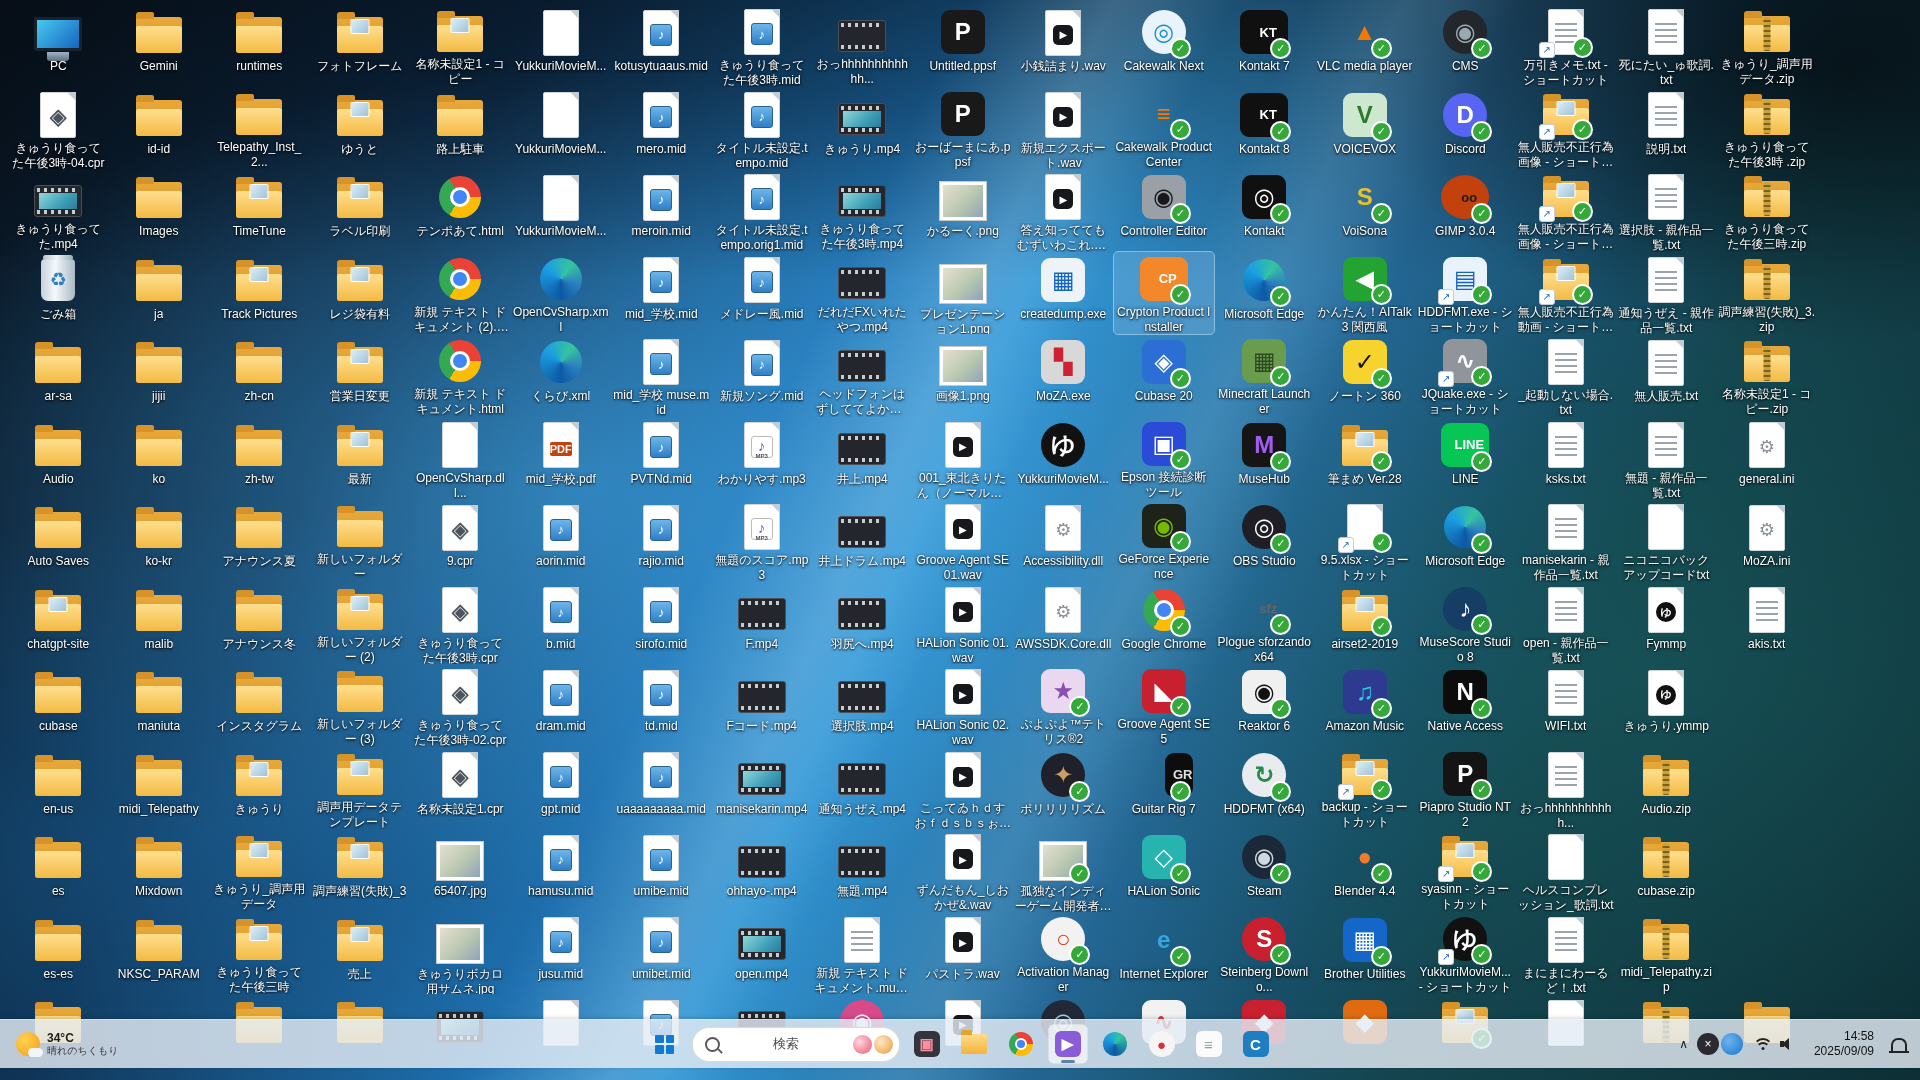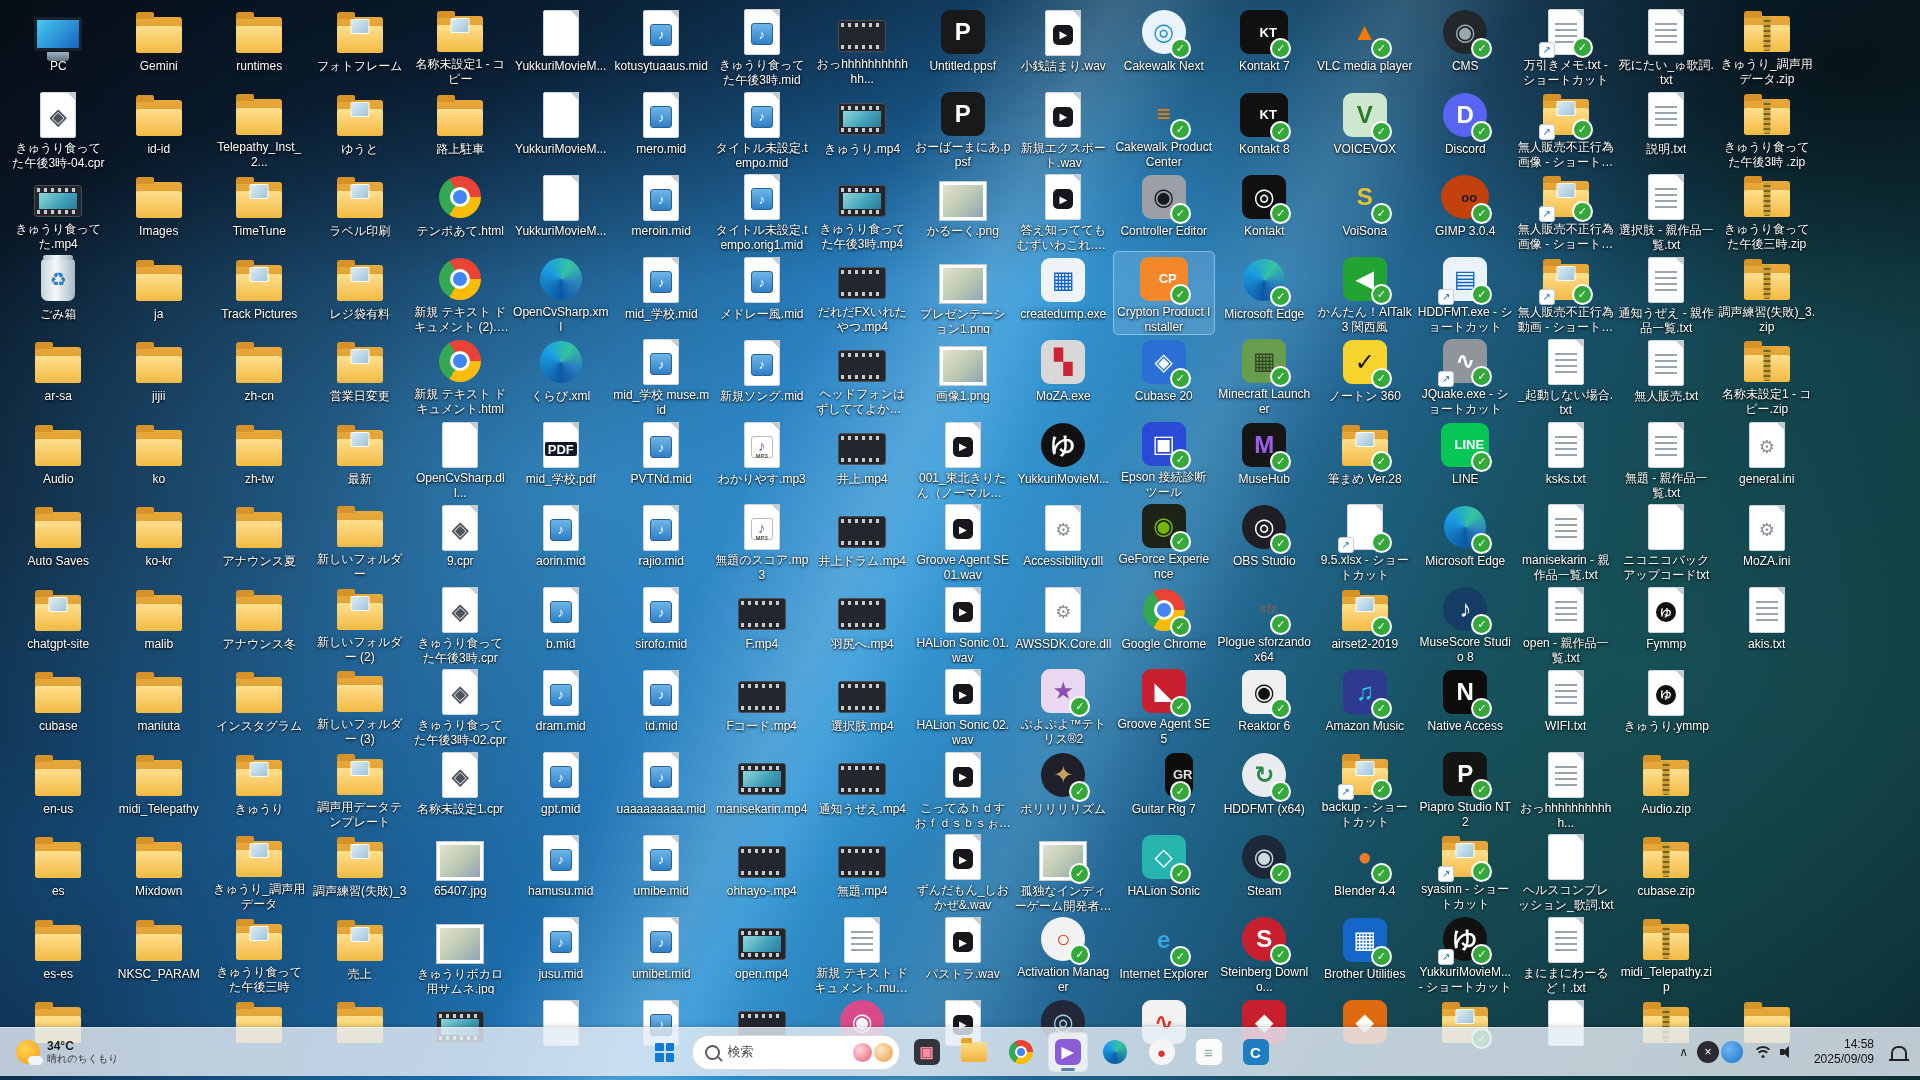--- a/index.html
+++ b/index.html
@@ -47,21 +47,21 @@
     background:repeating-linear-gradient(180deg,#99a4ae 0 2px,transparent 2px 6px);}
   .badge{position:absolute;z-index:2;left:50%;top:55%;transform:translate(-50%,-50%);
     display:flex;align-items:center;justify-content:center;font-weight:bold;}
   .badge-mid{width:20px;height:20px;border-radius:3px;background:linear-gradient(180deg,#6db6e8,#2f7fc8);
     color:#fff;font-size:13px;border:1px solid #2a628f;}
   .badge-mp3{width:20px;height:20px;border-radius:3px;background:#fff;color:#7a4fd0;font-size:15px;
     border:1px solid #bbb;flex-direction:column;}
   .badge-mp3 em{font-style:normal;font-size:6px;color:#555;line-height:4px;}
   .badge-wav{width:20px;height:20px;border-radius:5px;background:#17181c;color:#fff;font-size:10px;}
   .badge-cpr{color:#4a5560;font-size:22px;text-shadow:0 0 1px #222;}
-  .badge-pdf{width:32px;height:14px;background:#0f172a;color:#fff;font-size:13px;border-radius:2px;top:60%;}
+  .badge-pdf{width:22px;height:14px;background:#c2410c;color:#fff;font-size:11px;border-radius:2px;top:60%;}
   .badge-gear{color:#8a9096;font-size:18px;}
   .badge-ymm{width:20px;height:20px;border-radius:50%;background:#101010;color:#fff;font-size:11px;}
   
   .ic-film{width:46px;height:30px;margin-top:9px;background:#23262c;border-radius:3px;position:relative;border:1px solid #4a4e55;}
   .ic-film::before,.ic-film::after{content:"";position:absolute;left:2px;right:2px;height:4px;
     background:repeating-linear-gradient(90deg,#e8e8e8 0 3px,transparent 3px 7px);opacity:.85;}
   .ic-film::before{top:2px;} .ic-film::after{bottom:2px;}
   .ic-film .thumb{position:absolute;top:7px;bottom:7px;left:4px;right:4px;
     background:linear-gradient(135deg,#8fd8d8,#3fa0b8 60%,#2c7a9a);}
   
@@ -87,40 +87,40 @@
   .ic-app{width:44px;height:44px;border-radius:9px;display:flex;align-items:center;justify-content:center;
     font-weight:bold;font-size:24px;line-height:1;}
   .ic-app.round{border-radius:50%;}
   .ic-app.small{font-size:13px;letter-spacing:0;padding-left:8px;}
   
   .ovl-check{position:absolute;z-index:5;right:-3px;bottom:-3px;width:17px;height:17px;border-radius:50%;
     background:#35a83a;border:2px solid #fff;color:#fff;font-size:11px;line-height:16px;text-align:center;font-weight:bold;}
   .ovl-arrow{position:absolute;z-index:5;left:-3px;bottom:-3px;width:14px;height:14px;border-radius:3px;
     background:#fff;border:1px solid #c6cdd4;color:#1565c0;font-size:10px;line-height:13px;text-align:center;}
   
-  .taskbar{position:absolute;left:0;right:0;bottom:4px;height:48px;z-index:20;
+  .taskbar{position:absolute;left:0;right:0;bottom:12px;height:48px;z-index:20;
     background:rgba(228,236,244,.82);border-top:1px solid rgba(255,255,255,.35);
     box-shadow:0 -1px 4px rgba(0,0,0,.18);display:flex;align-items:center;margin-top:20px;}
   .weather{position:absolute;left:6px;top:0;bottom:0;display:flex;align-items:center;gap:7px;
     padding:0 10px;border-radius:6px;cursor:default;}
   .wicon{width:24px;height:24px;border-radius:50%;background:radial-gradient(circle at 35% 35%,#ffd34d,#f59a1f);position:relative;}
   .wicon::after{content:"";position:absolute;right:-3px;bottom:-1px;width:15px;height:9px;border-radius:8px;background:#f3f6f9;}
   .wtxt{display:flex;flex-direction:column;justify-content:center;}
   .wtemp{font-size:12px;font-weight:bold;color:#1c1c1c;line-height:14px;}
   .wdesc{font-size:10px;color:#3a3a3a;line-height:12px;}
   .tb-center{margin:0 auto;display:flex;align-items:center;gap:7px;height:100%;}
   .tbbtn{width:40px;height:40px;border:none;background:transparent;border-radius:6px;display:flex;
     align-items:center;justify-content:center;position:relative;}
   .tbbtn.active{background:rgba(255,255,255,.65);box-shadow:inset 0 0 0 1px rgba(0,0,0,.06);}
   .tbbtn.active::after{content:"";position:absolute;bottom:1px;left:50%;transform:translateX(-50%);
     width:14px;height:3px;border-radius:2px;background:#5a84a8;}
   .winlogo{width:19px;height:19px;display:grid;grid-template-columns:1fr 1fr;gap:2px;}
   .winlogo i{background:#0f7bd7;border-radius:1px;}
   .searchpill{height:33px;width:188px;background:#fff;border:1px solid rgba(0,0,0,.14);border-radius:17px;
-    display:flex;align-items:center;padding:0 6px 0 12px;gap:8px;}
+    display:flex;align-items:center;padding:0 6px 0 12px;gap:8px;text-align:center;}
   .mag{width:11px;height:11px;border:2px solid #5a5a5a;border-radius:50%;position:relative;}
   .mag::after{content:"";position:absolute;width:6px;height:2px;background:#5a5a5a;transform:rotate(45deg);right:-5px;bottom:-2px;}
   .stext{flex:1;font-size:13px;color:#4a4a4a;}
   .mascots{display:flex;gap:2px;}
   .mascots i{width:19px;height:19px;border-radius:50%;display:block;}
   .mascots .m1{background:radial-gradient(circle at 35% 35%,#ffd9e0,#e8566e);}
   .mascots .m2{background:radial-gradient(circle at 35% 35%,#ffe9c8,#e89a3a);}
   .mini{width:26px;height:26px;border-radius:6px;display:flex;align-items:center;justify-content:center;
     font-weight:bold;font-size:15px;}
   .mini.circ{border-radius:50%;}

